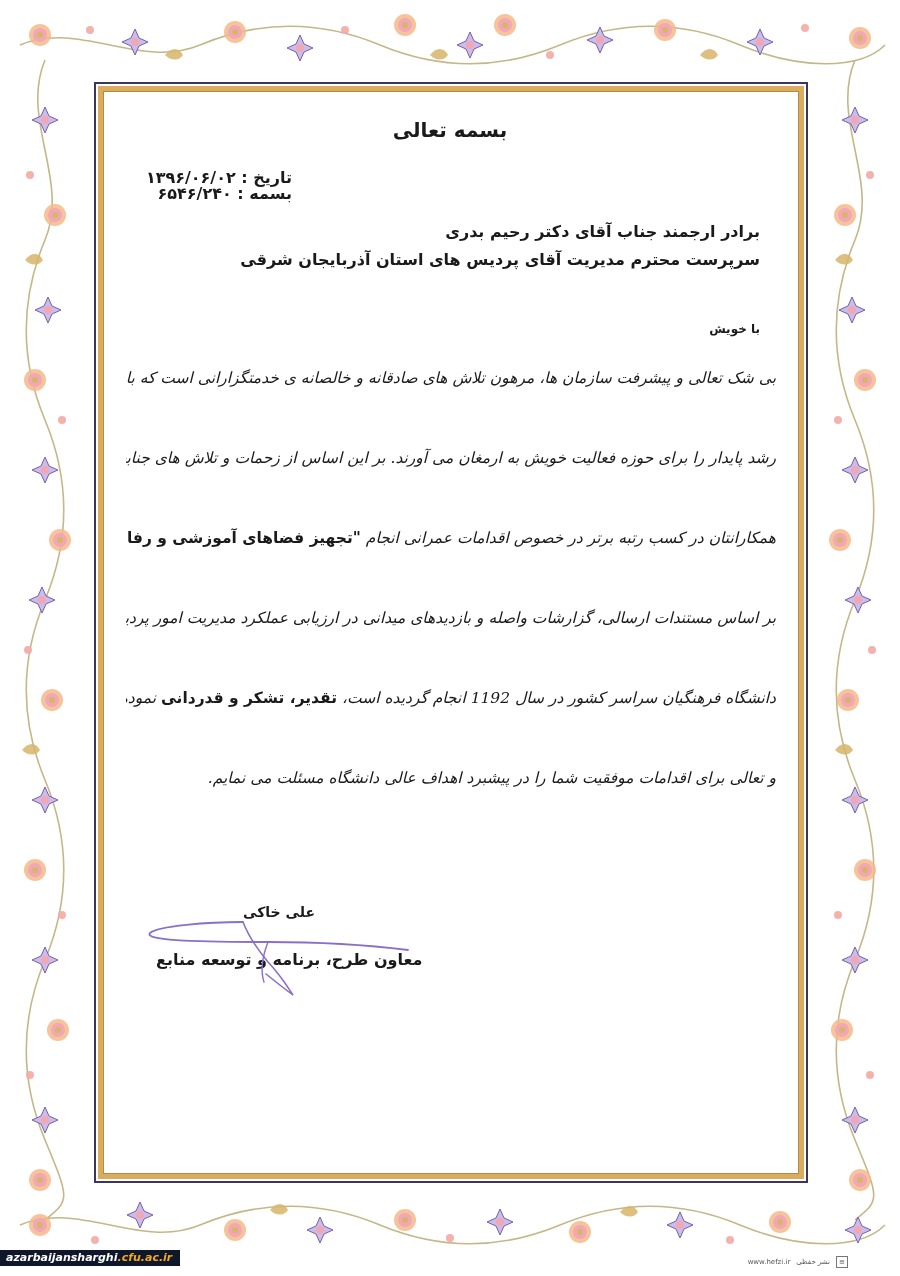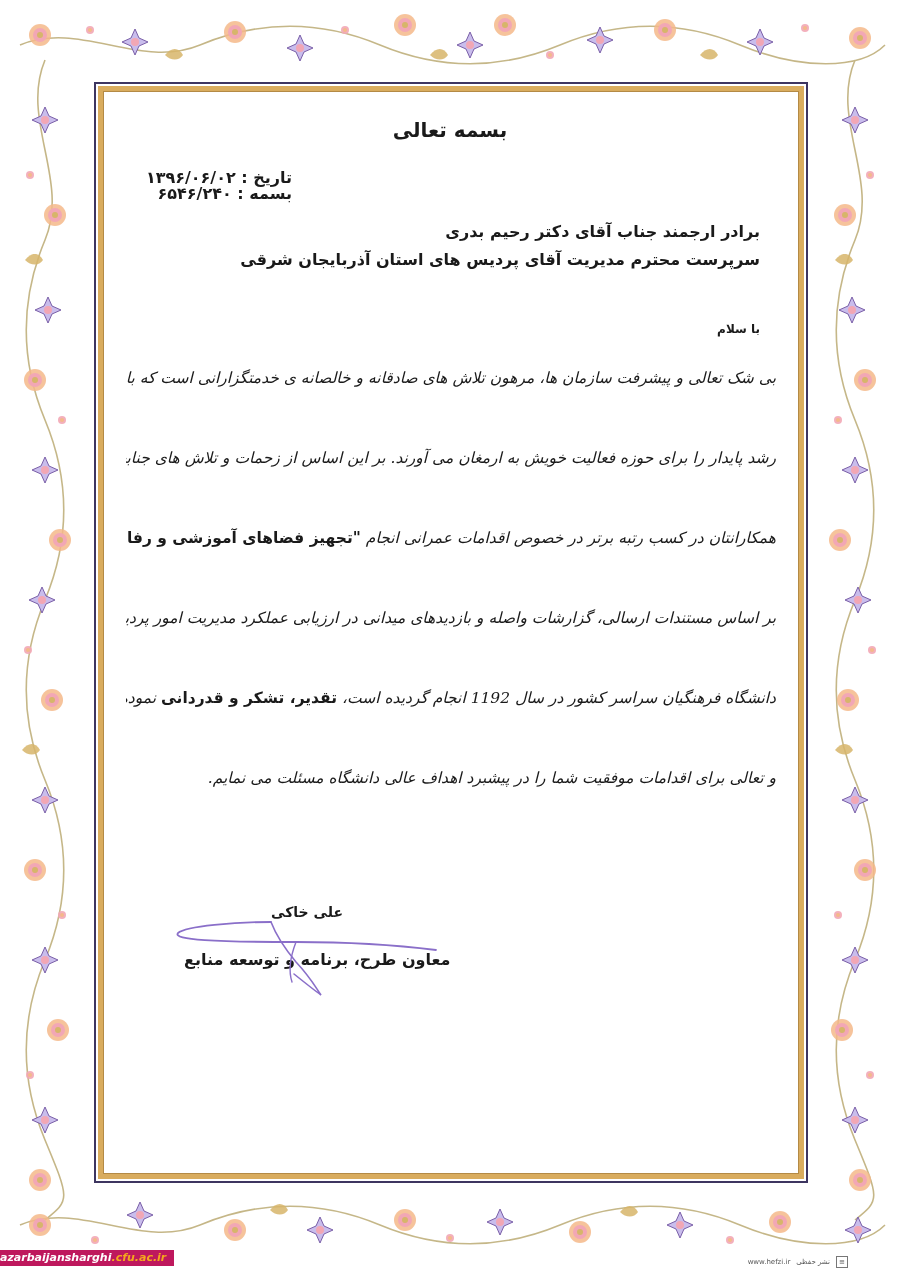--- a/index.html
+++ b/index.html
@@ -113,21 +113,20 @@
       font-weight: bold;
       font-style: normal;
       font-family: "DejaVu Sans", sans-serif;
     }
     .signature {
       position: absolute;
       left: 38px;
       top: 800px;
       width: 260px;
       height: 110px;
-      margin-left: 28px;
     }
     .sig-name {
       position: absolute;
       left: 95px;
       top: 4px;
       font-weight: bold;
       font-size: 14px;
       direction: rtl;
     }
     .sig-title {
@@ -143,22 +142,22 @@
       position: absolute;
       left: 0; top: 0;
       width: 270px; height: 110px;
       pointer-events: none;
     }
     .watermark {
       position: absolute;
       left: 0;
       top: 1250px;
       height: 16px;
-      padding: 0 8px 0 0;
-      background: #be185d;
+      padding: 0 8px 0 6px;
+      background: #0f172a;
       color: #ffffff;
       font-family: "DejaVu Sans", sans-serif;
       font-style: italic;
       font-weight: bold;
       font-size: 11px;
       line-height: 16px;
     }
     .watermark .accent { color: #f4a81d; }
     .publisher {
       position: absolute;
@@ -316,21 +315,21 @@
       <span>بسمه :</span>
       <span>۶۵۴۶/۲۴۰</span>
     </div>
   </div>
 
   <div class="addressee">
     <div>برادر ارجمند جناب آقای دکتر رحیم بدری</div>
     <div>سرپرست محترم مدیریت آقای پردیس های استان آذربایجان شرقی</div>
   </div>
 
-  <div class="greeting">با سلام</div>
+  <div class="greeting">با خویش</div>
 
   <div class="body-text">
     <div class="line">بی شک تعالی و پیشرفت سازمان ها، مرهون تلاش های صادقانه و خالصانه ی خدمتگزارانی است که با انجام صحیح امور،</div>
     <div class="line">رشد پایدار را برای حوزه فعالیت خویش به ارمغان می آورند. بر این اساس از زحمات و تلاش های جنابعالی و</div>
     <div class="line"><span>همکارانتان در کسب رتبه برتر در خصوص اقدامات عمرانی انجام </span><span class="emph">"تجهیز فضاهای آموزشی و رفاهی"</span></div>
     <div class="line">بر اساس مستندات ارسالی، گزارشات واصله و بازدیدهای میدانی در ارزیابی عملکرد مدیریت امور پردیس های استانی</div>
     <div class="line"><span>دانشگاه فرهنگیان سراسر کشور در سال 1192 انجام گردیده است، </span><span class="emph">تقدیر، تشکر و قدردانی</span><span> نموده و از خداوند تبارک</span></div>
     <div class="line last">و تعالی برای اقدامات موفقیت شما را در پیشبرد اهداف عالی دانشگاه مسئلت می نمایم.</div>
   </div>
 

